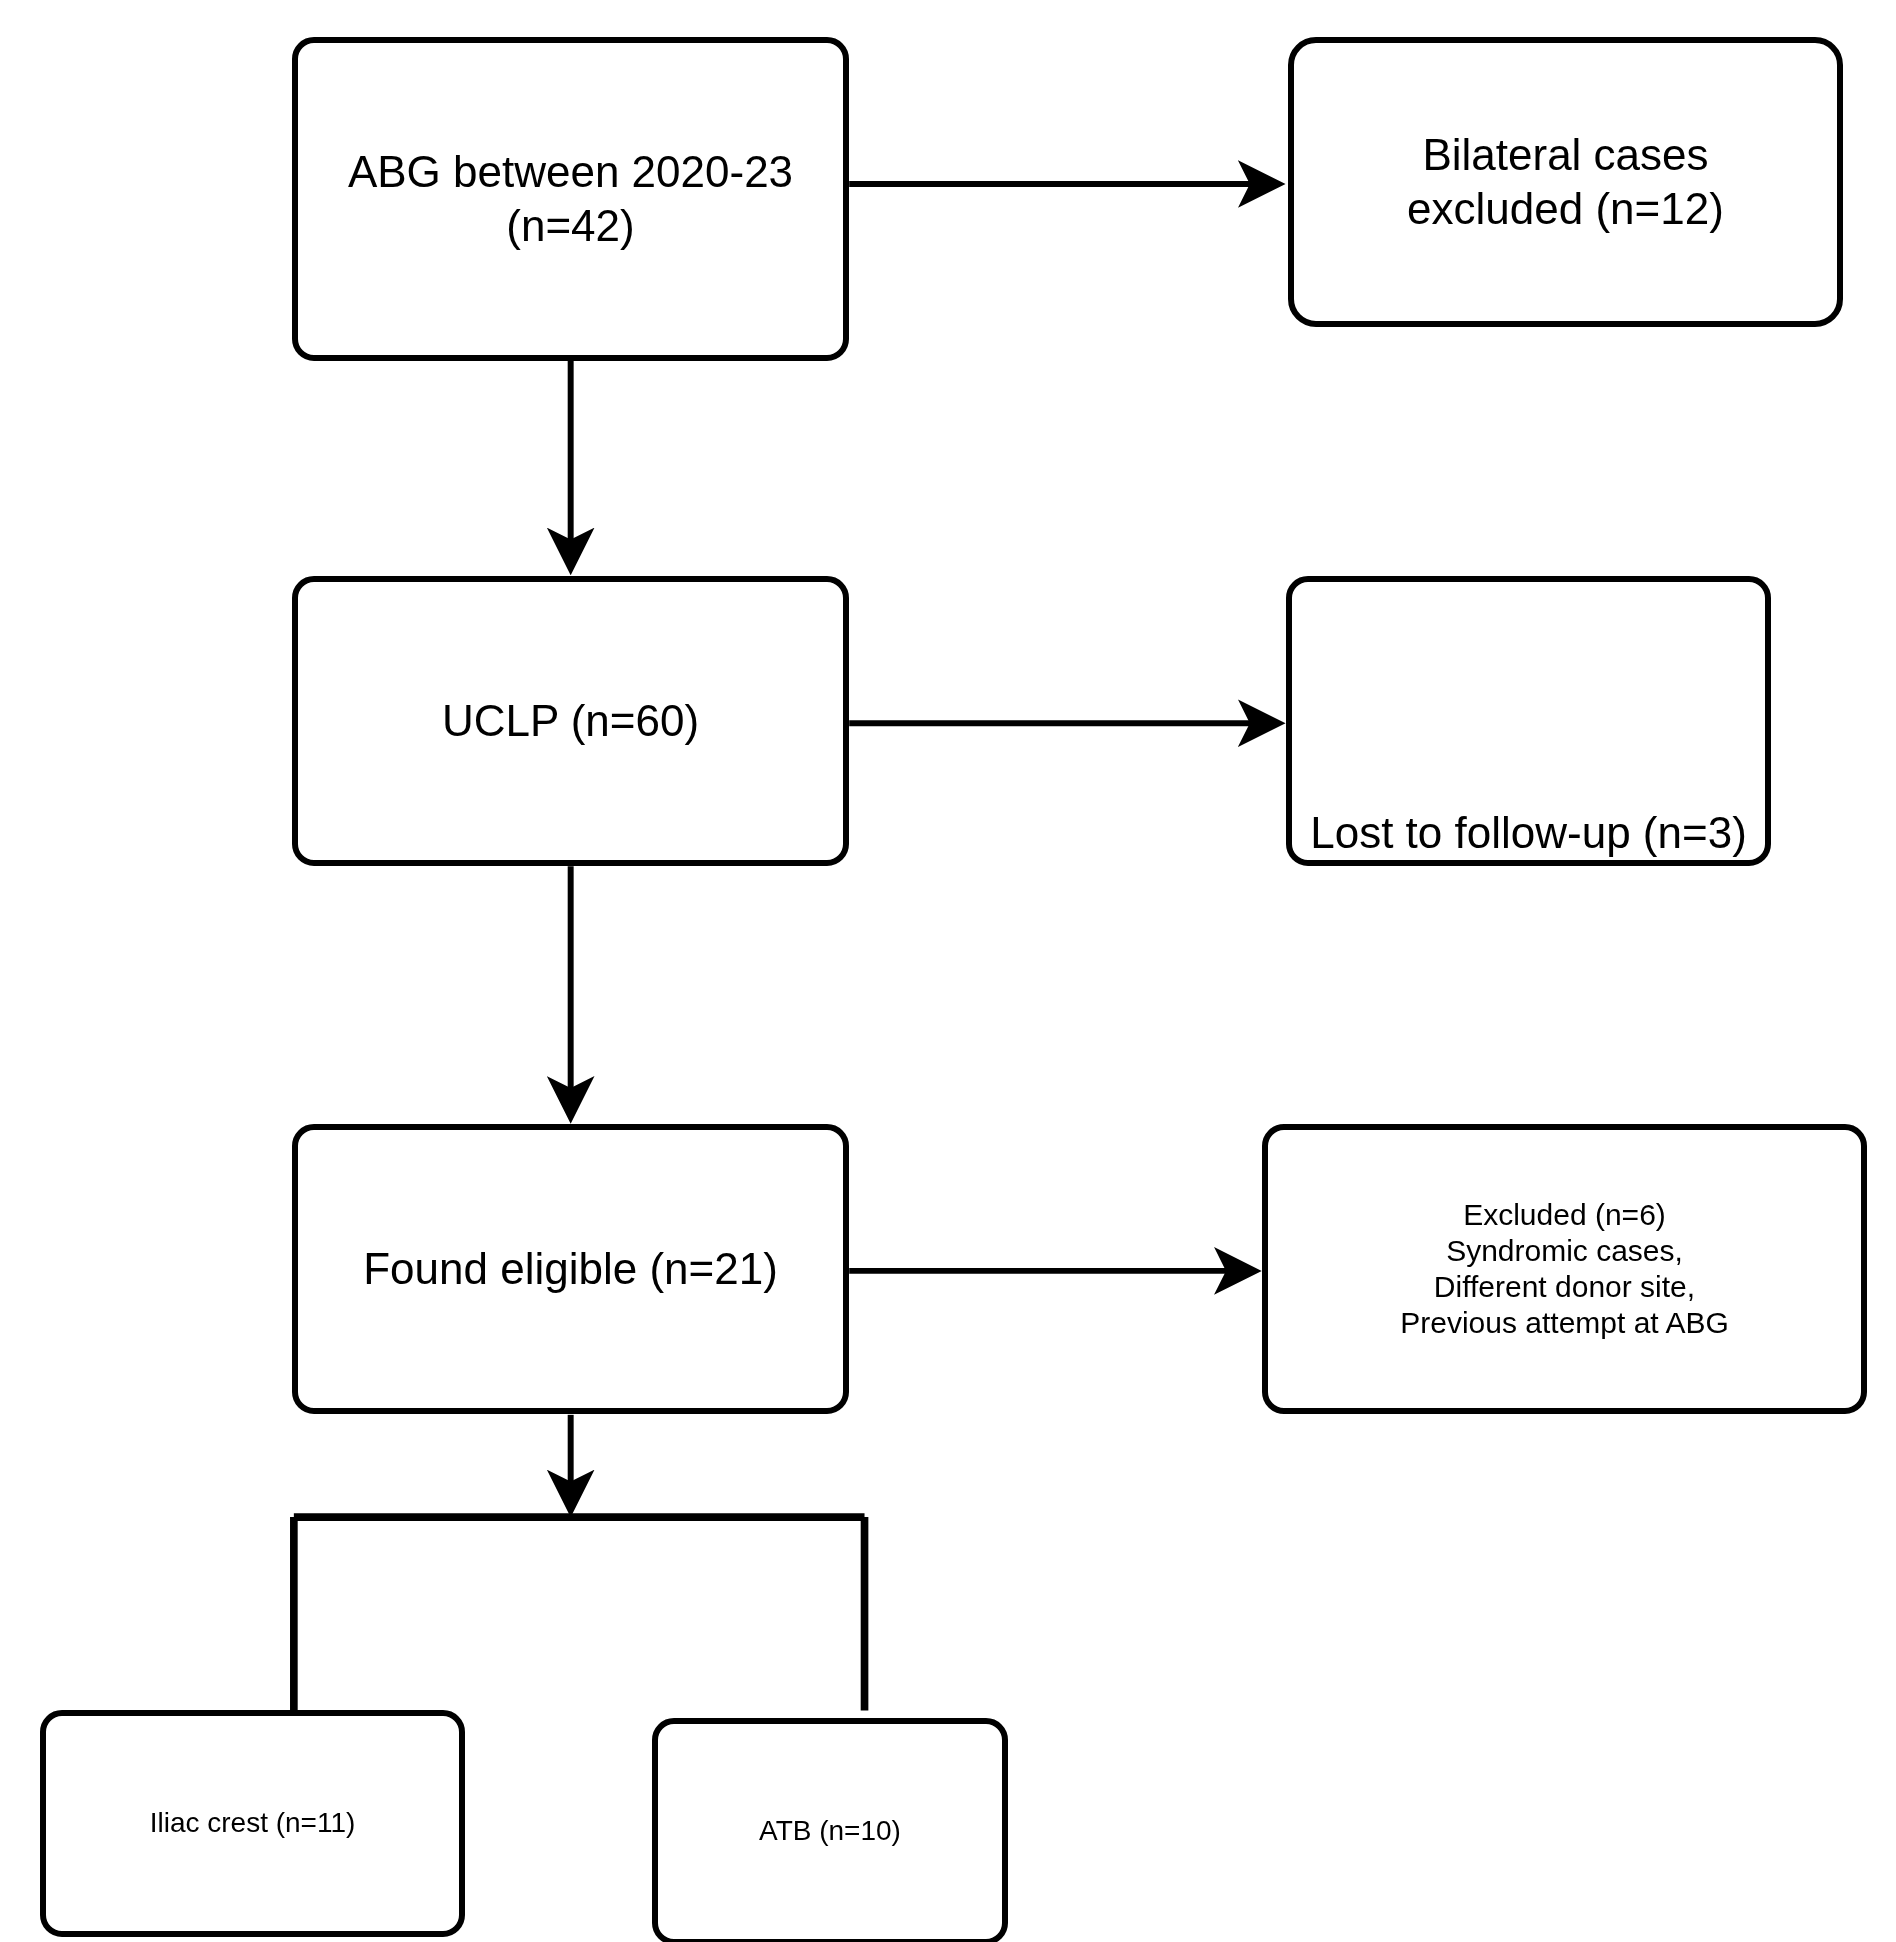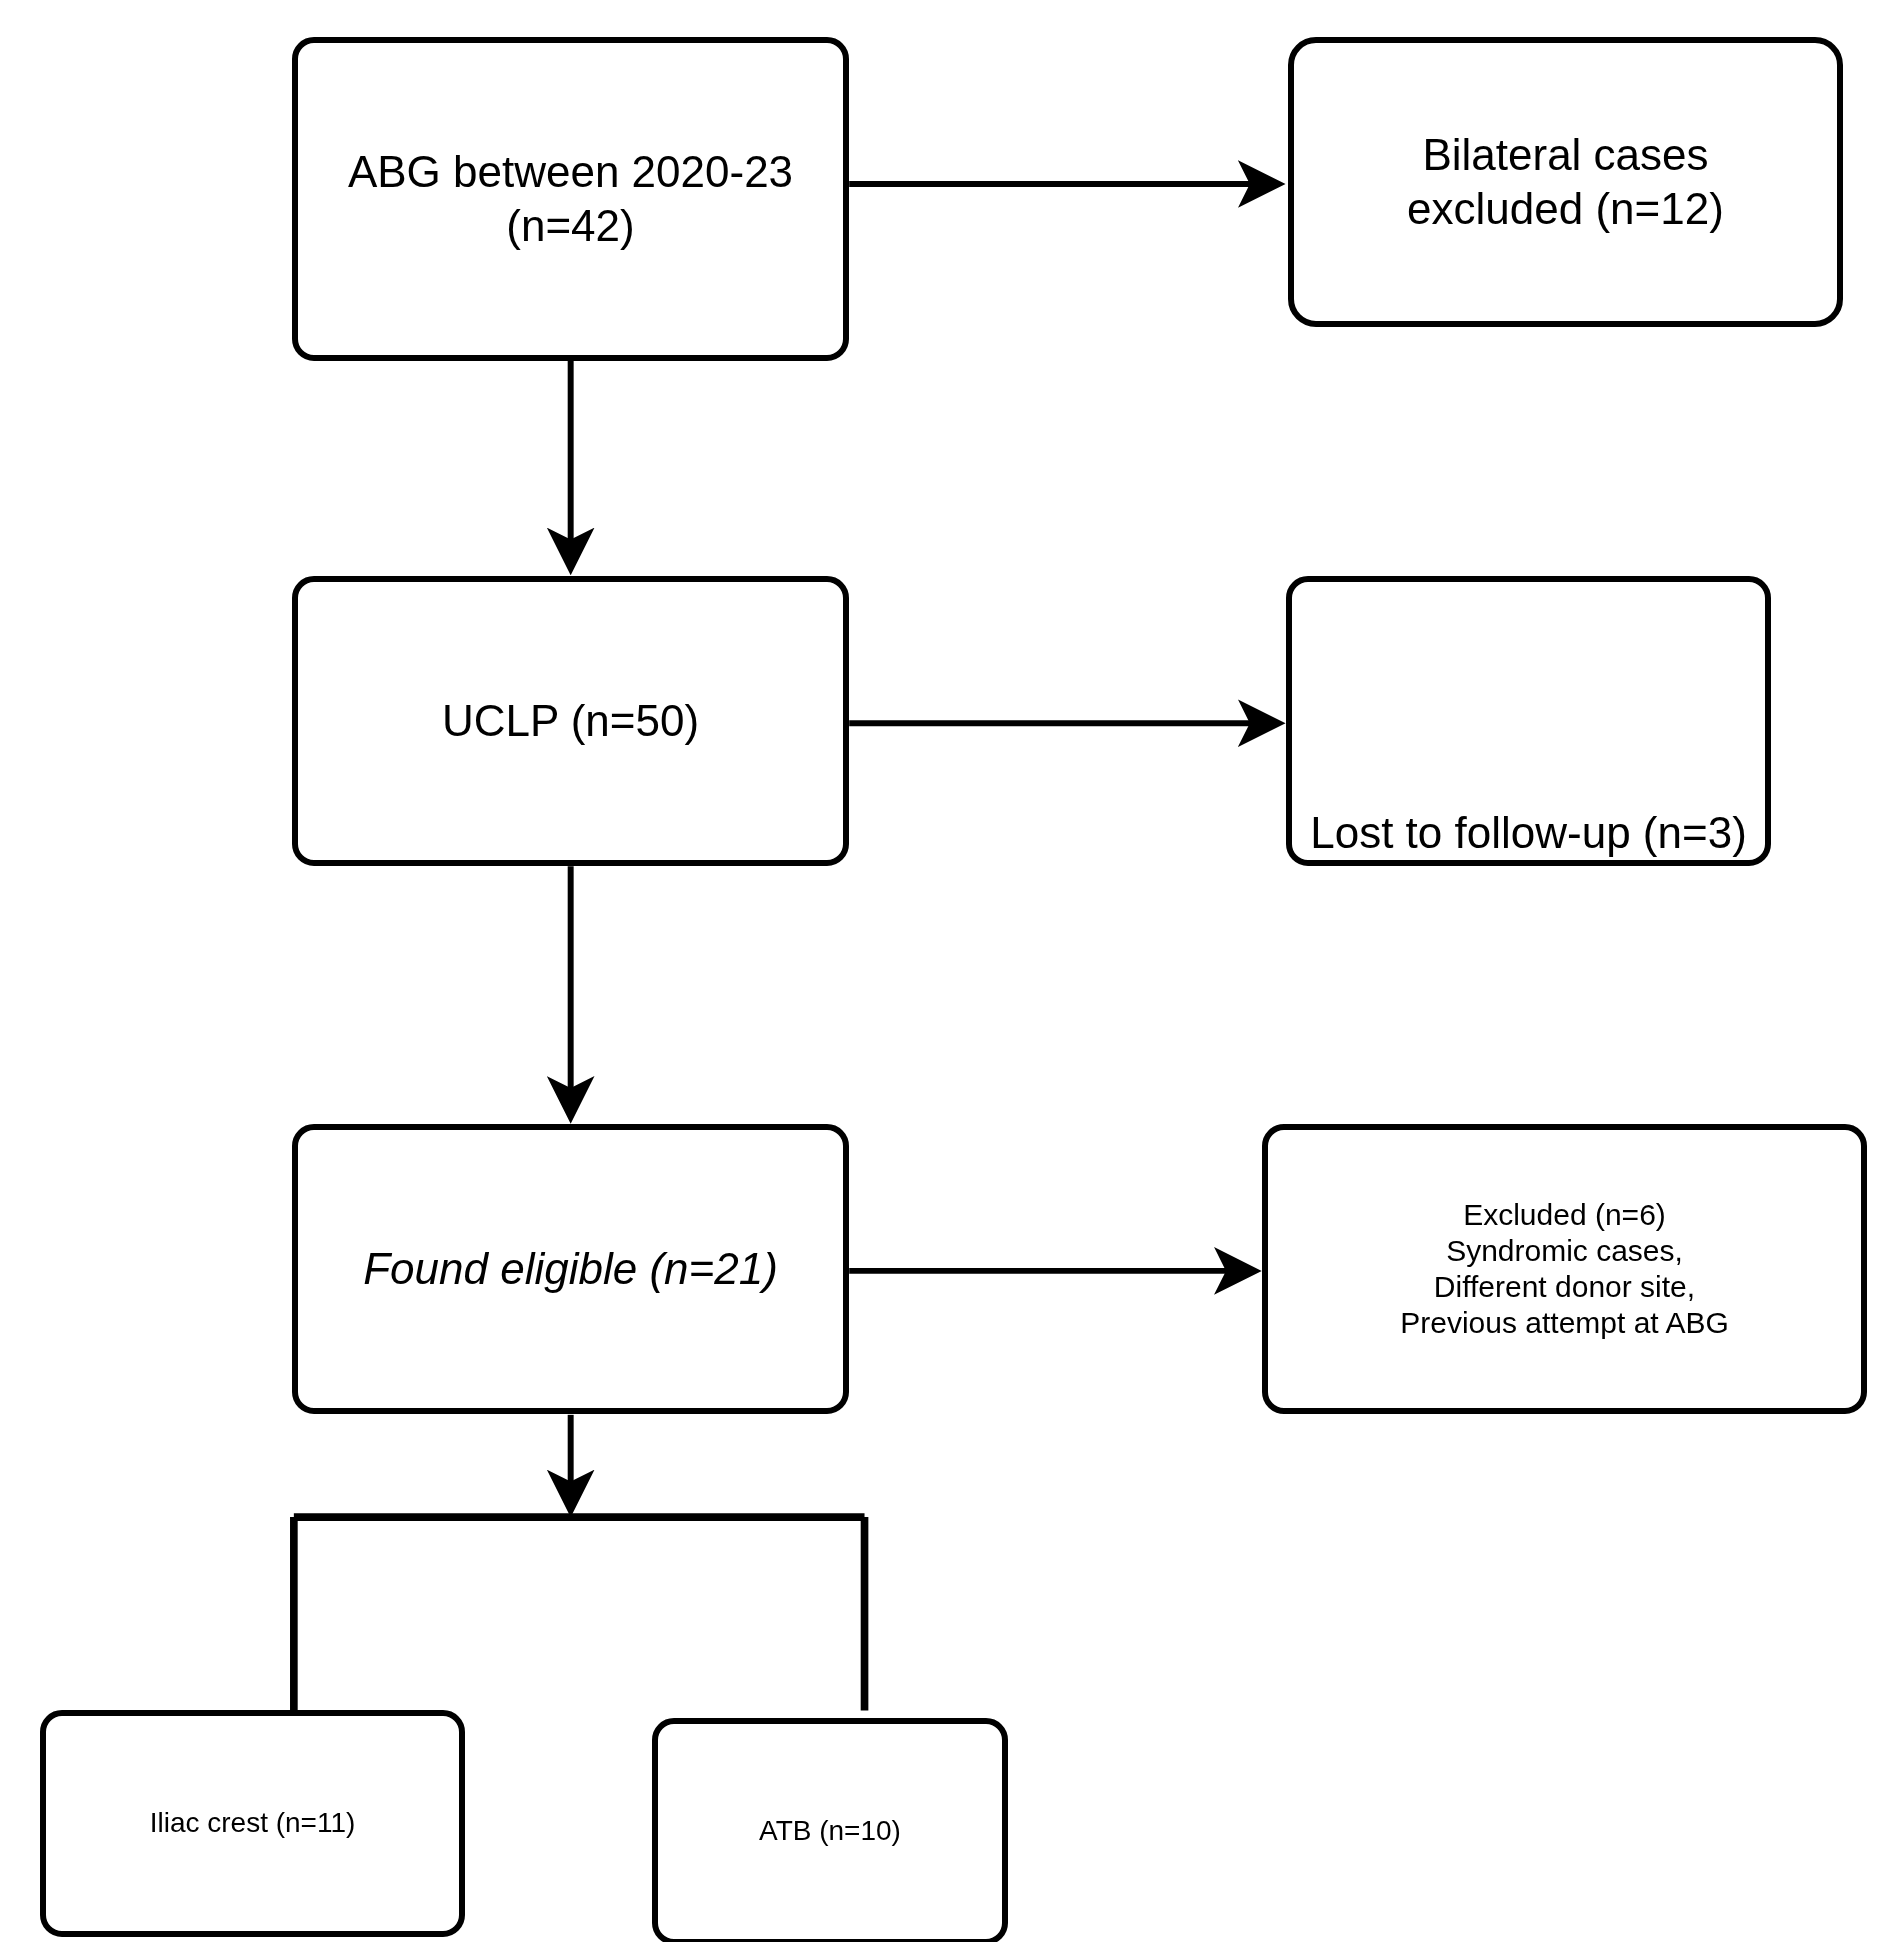--- a/index.html
+++ b/index.html
@@ -42,21 +42,21 @@
     color: #000000;
     text-align: center;
     white-space: pre-line;
     padding: 0 8.5px;
   }
   
   #box-abg        { left: 292px;  top: 37px;   width: 557px; height: 324px; }
   #box-bilateral  { left: 1288px; top: 37px;   width: 555px; height: 290px; border-radius: 28px; }
   #box-uclp       { left: 292px;  top: 576px;  width: 557px; height: 290px; }
   #box-lost       { left: 1286px; top: 576px;  width: 485px; height: 290px; align-items: flex-end; }
-  #box-eligible   { left: 292px;  top: 1124px; width: 557px; height: 290px; font-style: italic; }
+  #box-eligible   { left: 292px;  top: 1124px; width: 557px; height: 290px; }
   #box-excluded   { left: 1262px; top: 1124px; width: 605px; height: 290px; }
   #box-iliac      { left: 40px;   top: 1710px; width: 425px; height: 227px; }
   #box-atb        { left: 652px;  top: 1710px; width: 356px; height: 227px; margin-top: 8px; }
 
   #box-excluded .fc-box-label { font-size: 30px; line-height: 1.20; text-align: center; }
   #box-iliac .fc-box-label,
   #box-atb .fc-box-label { font-size: 28px; }
 </style>
 </head>
 <body>
@@ -89,21 +89,21 @@
     <div class="fc-box-label">ABG between 2020-23
 (n=42)</div>
   </div>
 
   <div class="fc-box" id="box-bilateral">
     <div class="fc-box-label">Bilateral cases
 excluded (n=12)</div>
   </div>
 
   <div class="fc-box" id="box-uclp">
-    <div class="fc-box-label">UCLP (n=50)</div>
+    <div class="fc-box-label">UCLP (n=60)</div>
   </div>
 
   <div class="fc-box" id="box-lost">
     <div class="fc-box-label">Lost to follow-up (n=3)</div>
   </div>
 
   <div class="fc-box" id="box-eligible">
     <div class="fc-box-label">Found eligible (n=21)</div>
   </div>
 

